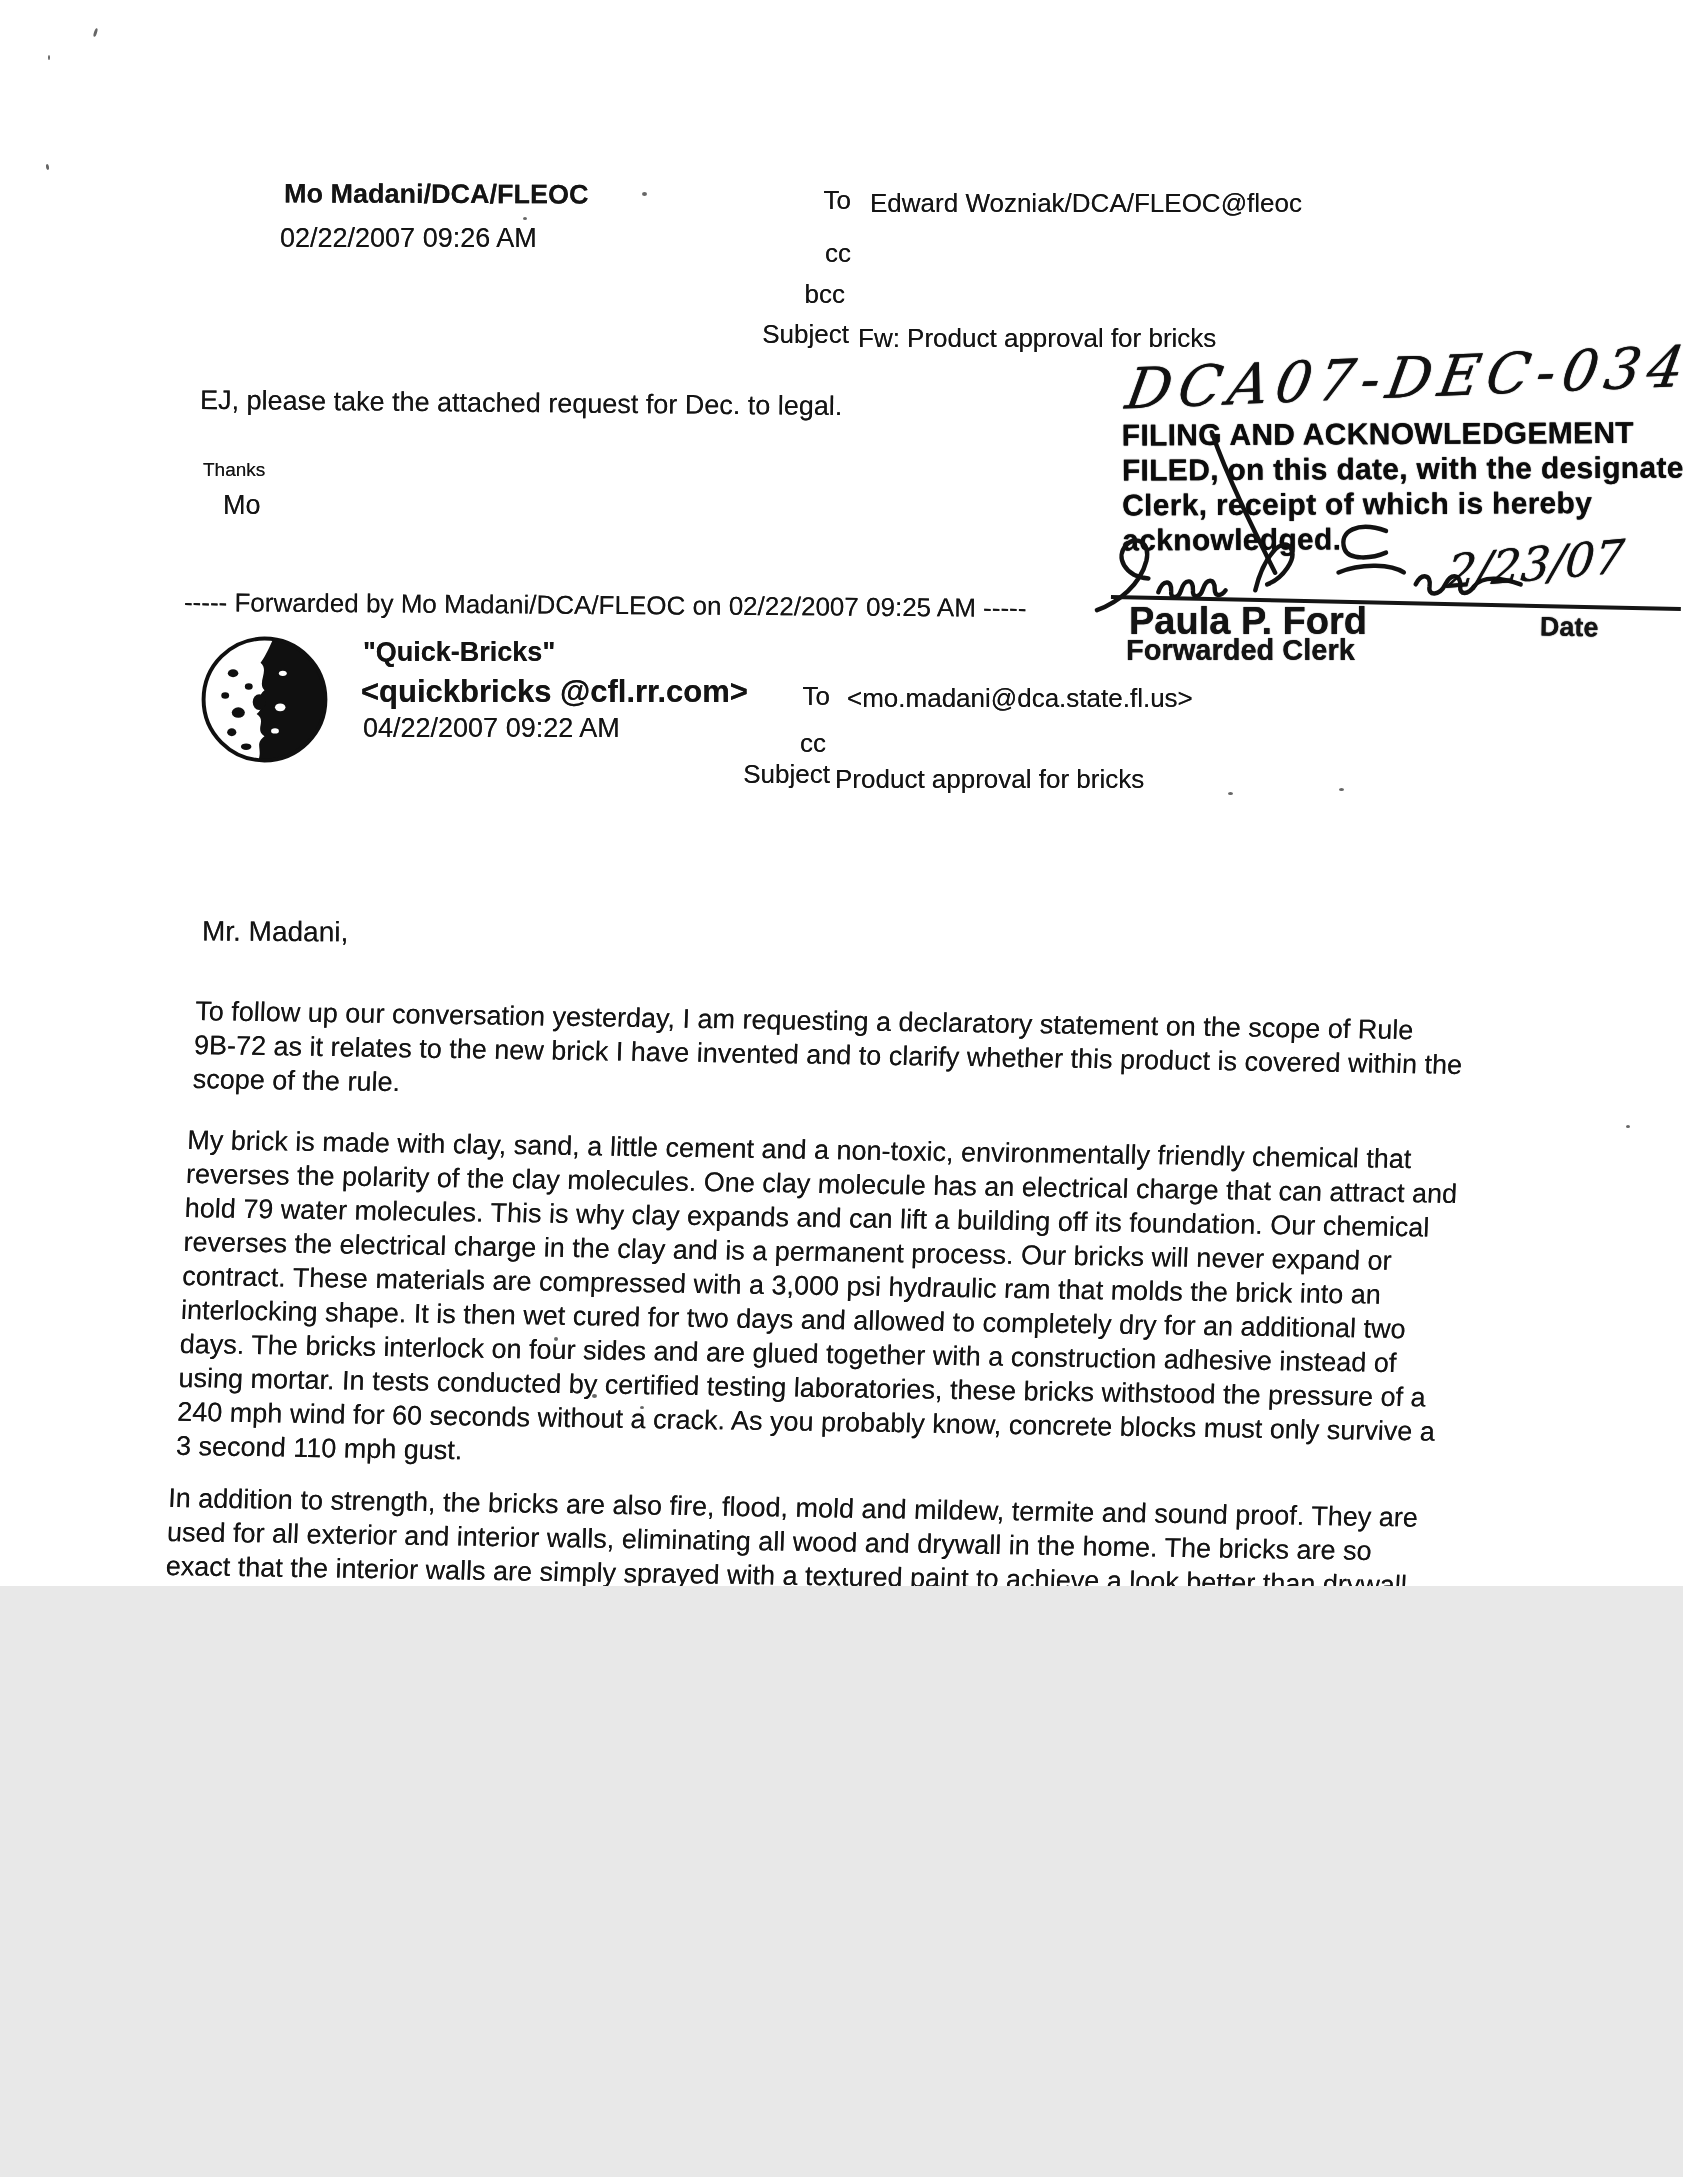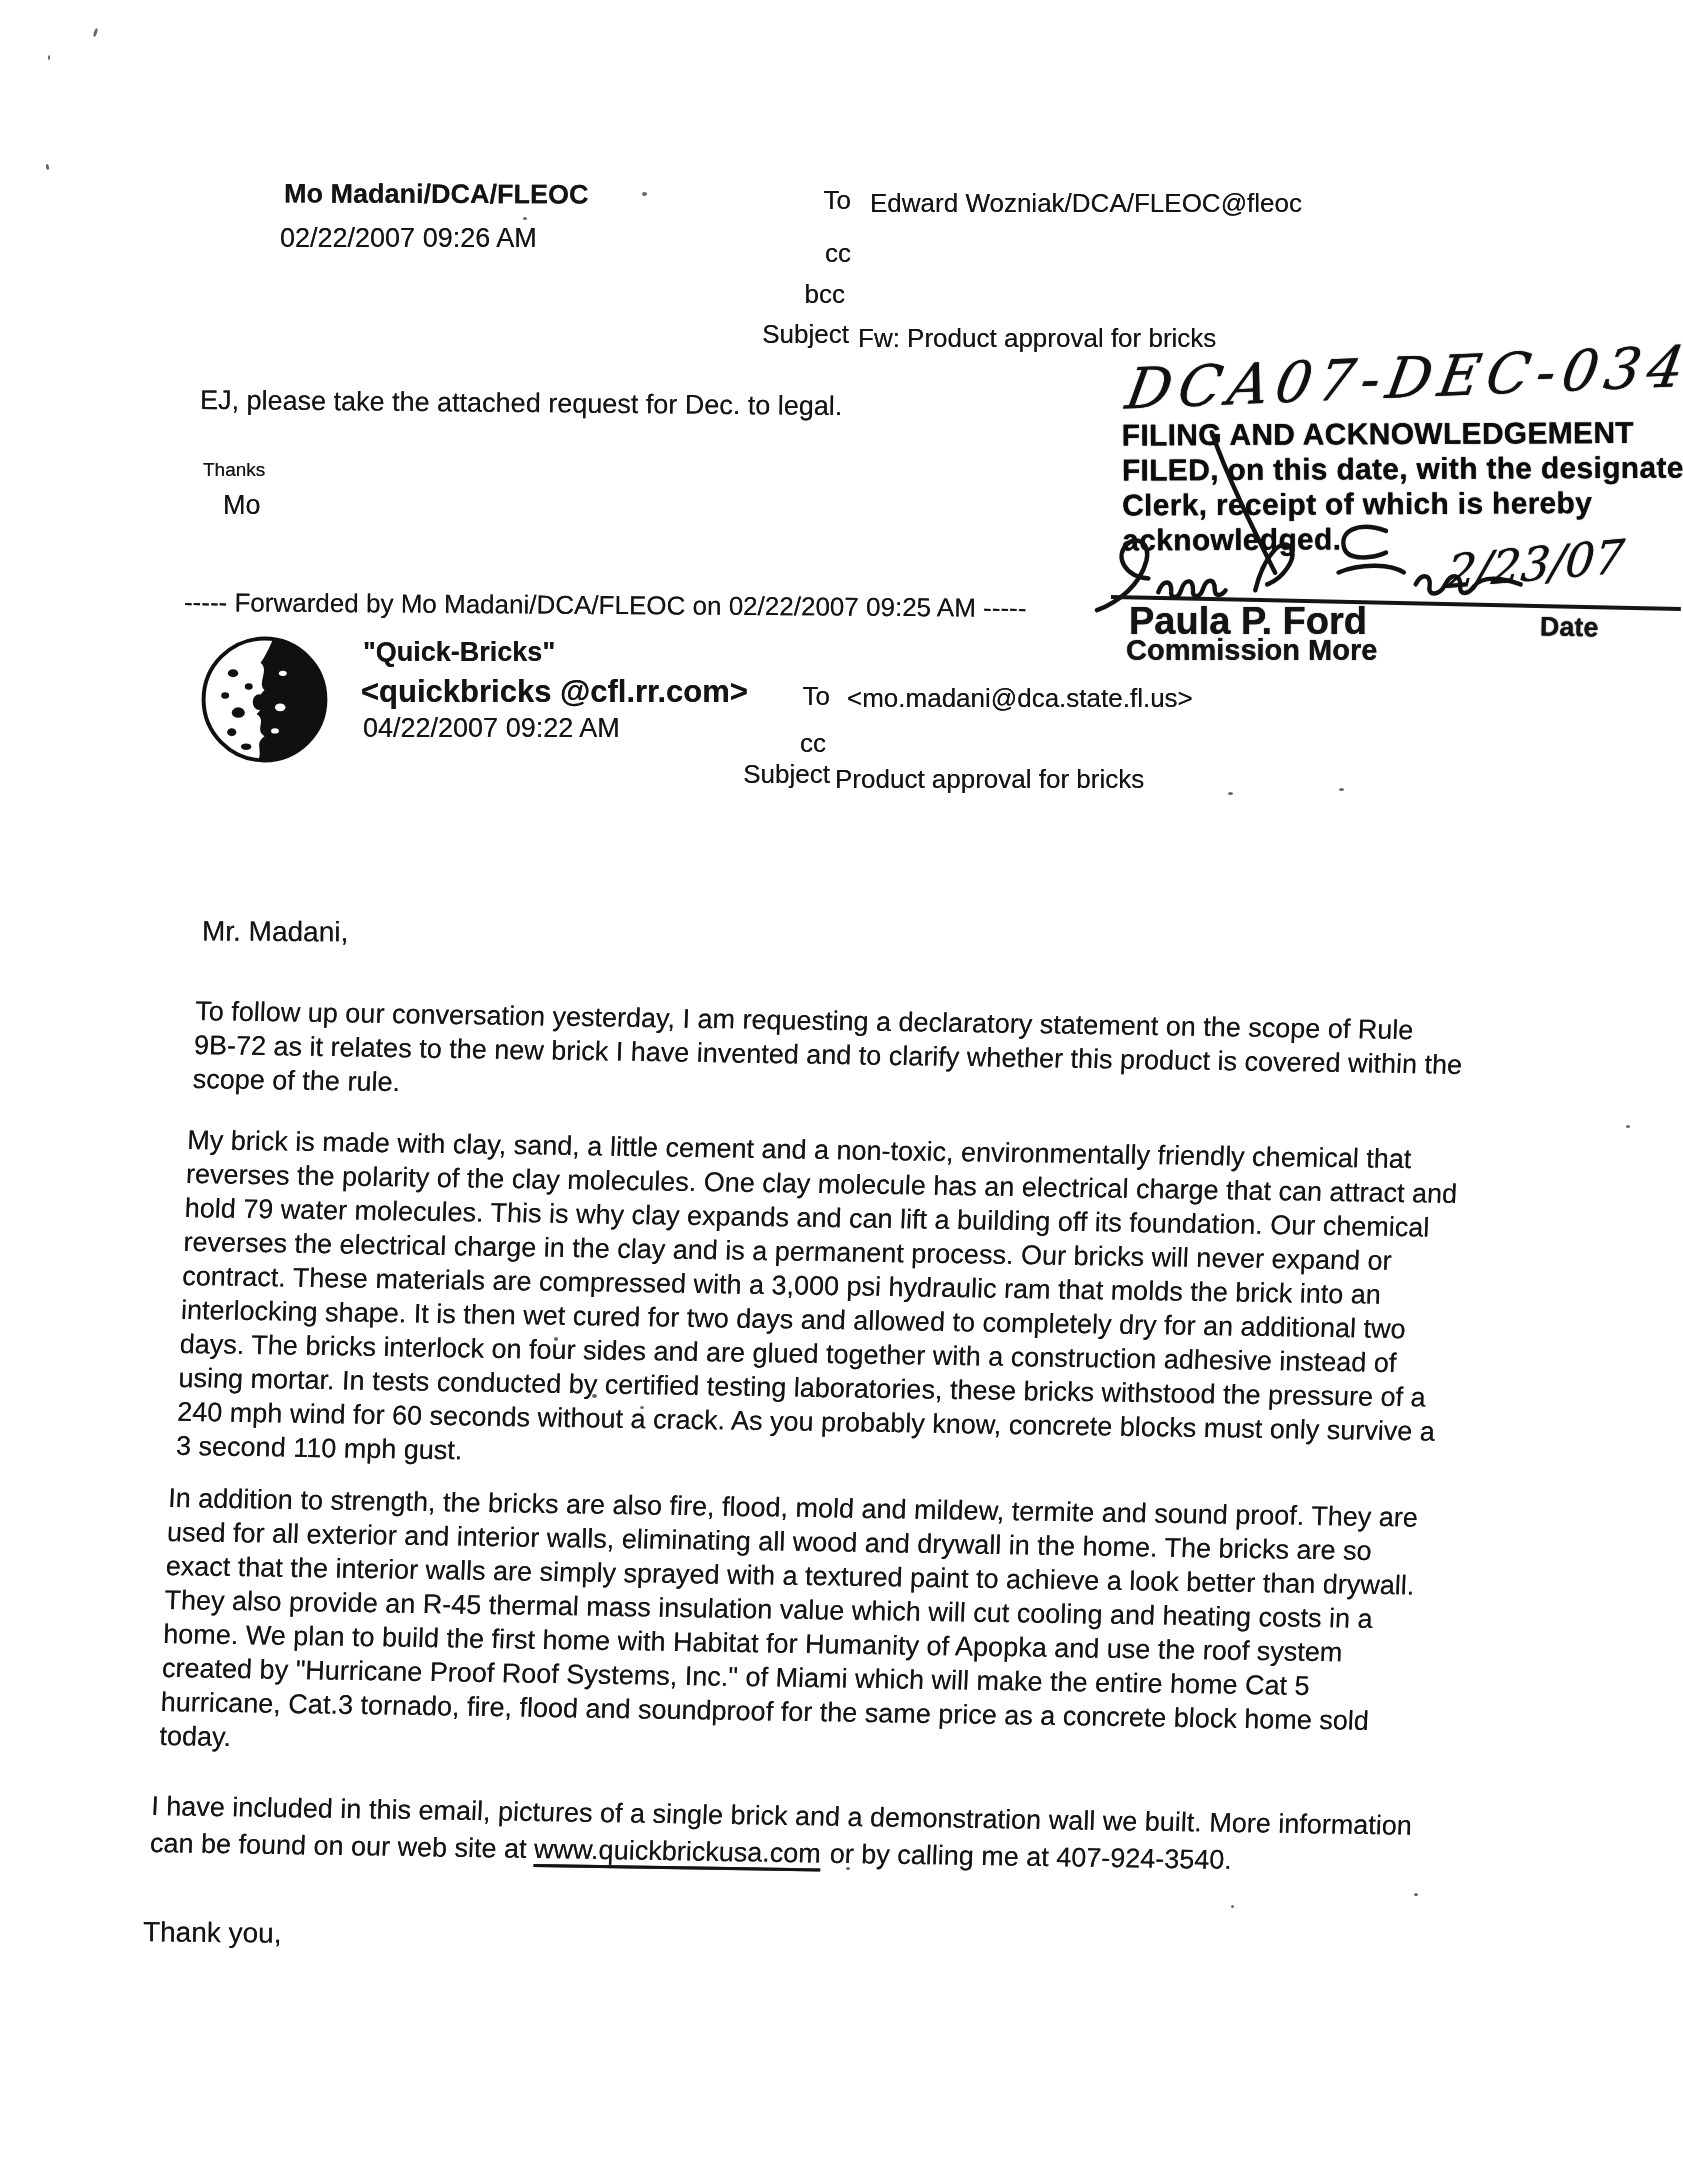--- a/index.html
+++ b/index.html
@@ -1,17 +1,17 @@
 <!DOCTYPE html>
 <html><head>
 <meta charset="utf-8">
 <style>
   html,body{margin:0;padding:0;background:#e8e8e8;}
   #page{
-    position:relative;width:1683px;height:2177px;background:#ffffff;
+    position:relative;width:1683px;height:1586px;background:#ffffff;
     font-family:"Liberation Sans",sans-serif;color:#141414;overflow:hidden;
     margin:0 auto;
   }
   .t{position:absolute;white-space:nowrap;text-shadow:0 0 0.6px rgba(10,10,10,.75);}
   .b{font-weight:bold;}
   .hdr{font-size:26px;}
   .lbl{text-align:right;}
   .para{font-size:27px;line-height:34px;transform-origin:0 0;transform:rotate(.9deg) skewX(-1.2deg);}
   .stamp{font-size:30px;font-weight:bold;line-height:35px;letter-spacing:0.3px;color:#0c0c0c;
          text-shadow:0 0 1.1px #000;transform:rotate(-.3deg);}
@@ -56,21 +56,21 @@
     <path class="ink" d="M300,16 C272,6 252,16 258,34 C262,46 286,44 300,38"></path>
     <path class="ink" d="M252,58 C276,48 306,50 318,58"></path>
     <path class="ink" d="M330,70 c6,-12 16,-10 14,2 c-2,10 10,10 16,-2 c6,-12 16,-10 15,2 c-1,9 8,9 14,0 C398,60 420,64 436,70"></path>
   </svg>
 
   <div class="t script hand-date" style="left:1447px;top:537px;">2/23/07</div>
 
   <div class="sig-underline"></div>
 
   <div class="t b" style="left:1129px;top:600px;font-size:38px;text-shadow:0 0 1px #000;">Paula P. Ford</div>
-  <div class="t b" style="left:1126px;top:634px;font-size:29px;text-shadow:0 0 1px #000;">Commission More</div>
+  <div class="t b" style="left:1126px;top:634px;font-size:29px;text-shadow:0 0 1px #000;">Forwarded Clerk</div>
   <div class="t b" style="left:1540px;top:612px;font-size:27px;transform:rotate(1deg);text-shadow:0 0 1.2px #000;">Date</div>
 
   <div class="t" style="left:200px;top:388px;font-size:27px;transform:rotate(.55deg);">EJ, please take the attached request for Dec. to legal.</div>
   <div class="t" style="left:203px;top:459px;font-size:19px;">Thanks</div>
   <div class="t" style="left:203px;top:490px;font-size:27px;margin-left:20px;">Mo</div>
 
   <div class="t" style="left:184px;top:590px;font-size:26px;transform:rotate(.4deg);">----- Forwarded by Mo Madani/DCA/FLEOC on 02/22/2007 09:25 AM -----</div>
 
   <svg style="left:199px;top:634px;" width="131" height="131" viewBox="0 0 100 100">
     <circle cx="50" cy="50" r="47" fill="#101010"></circle>

